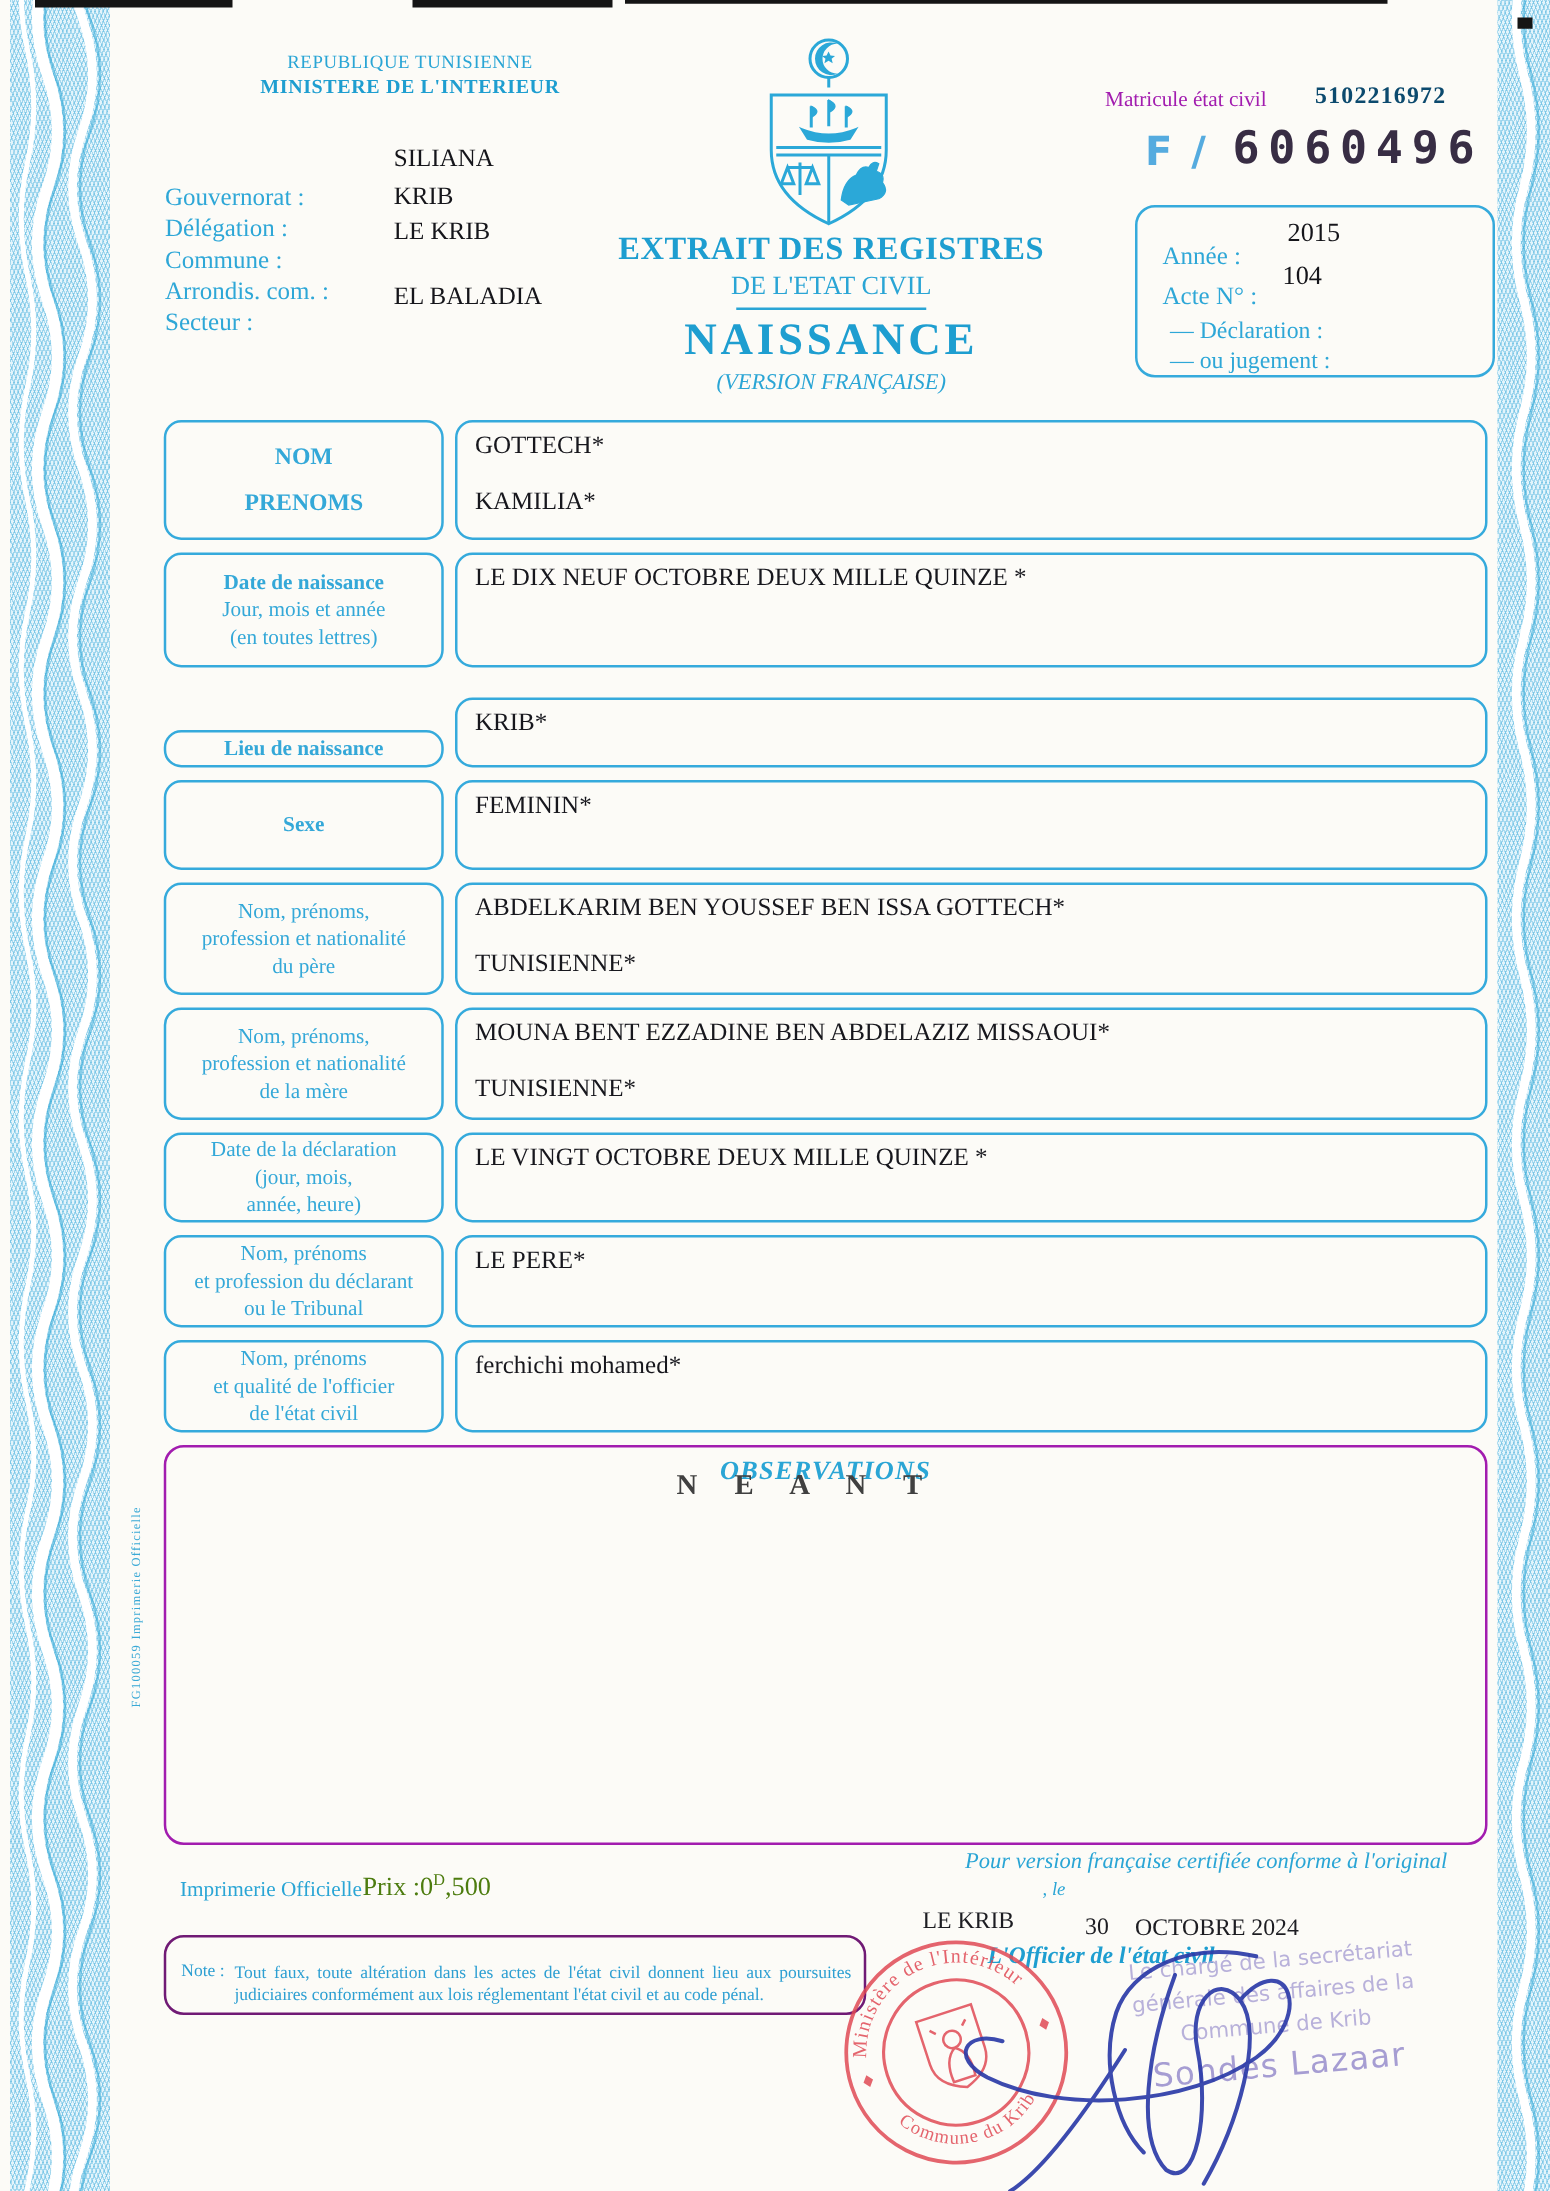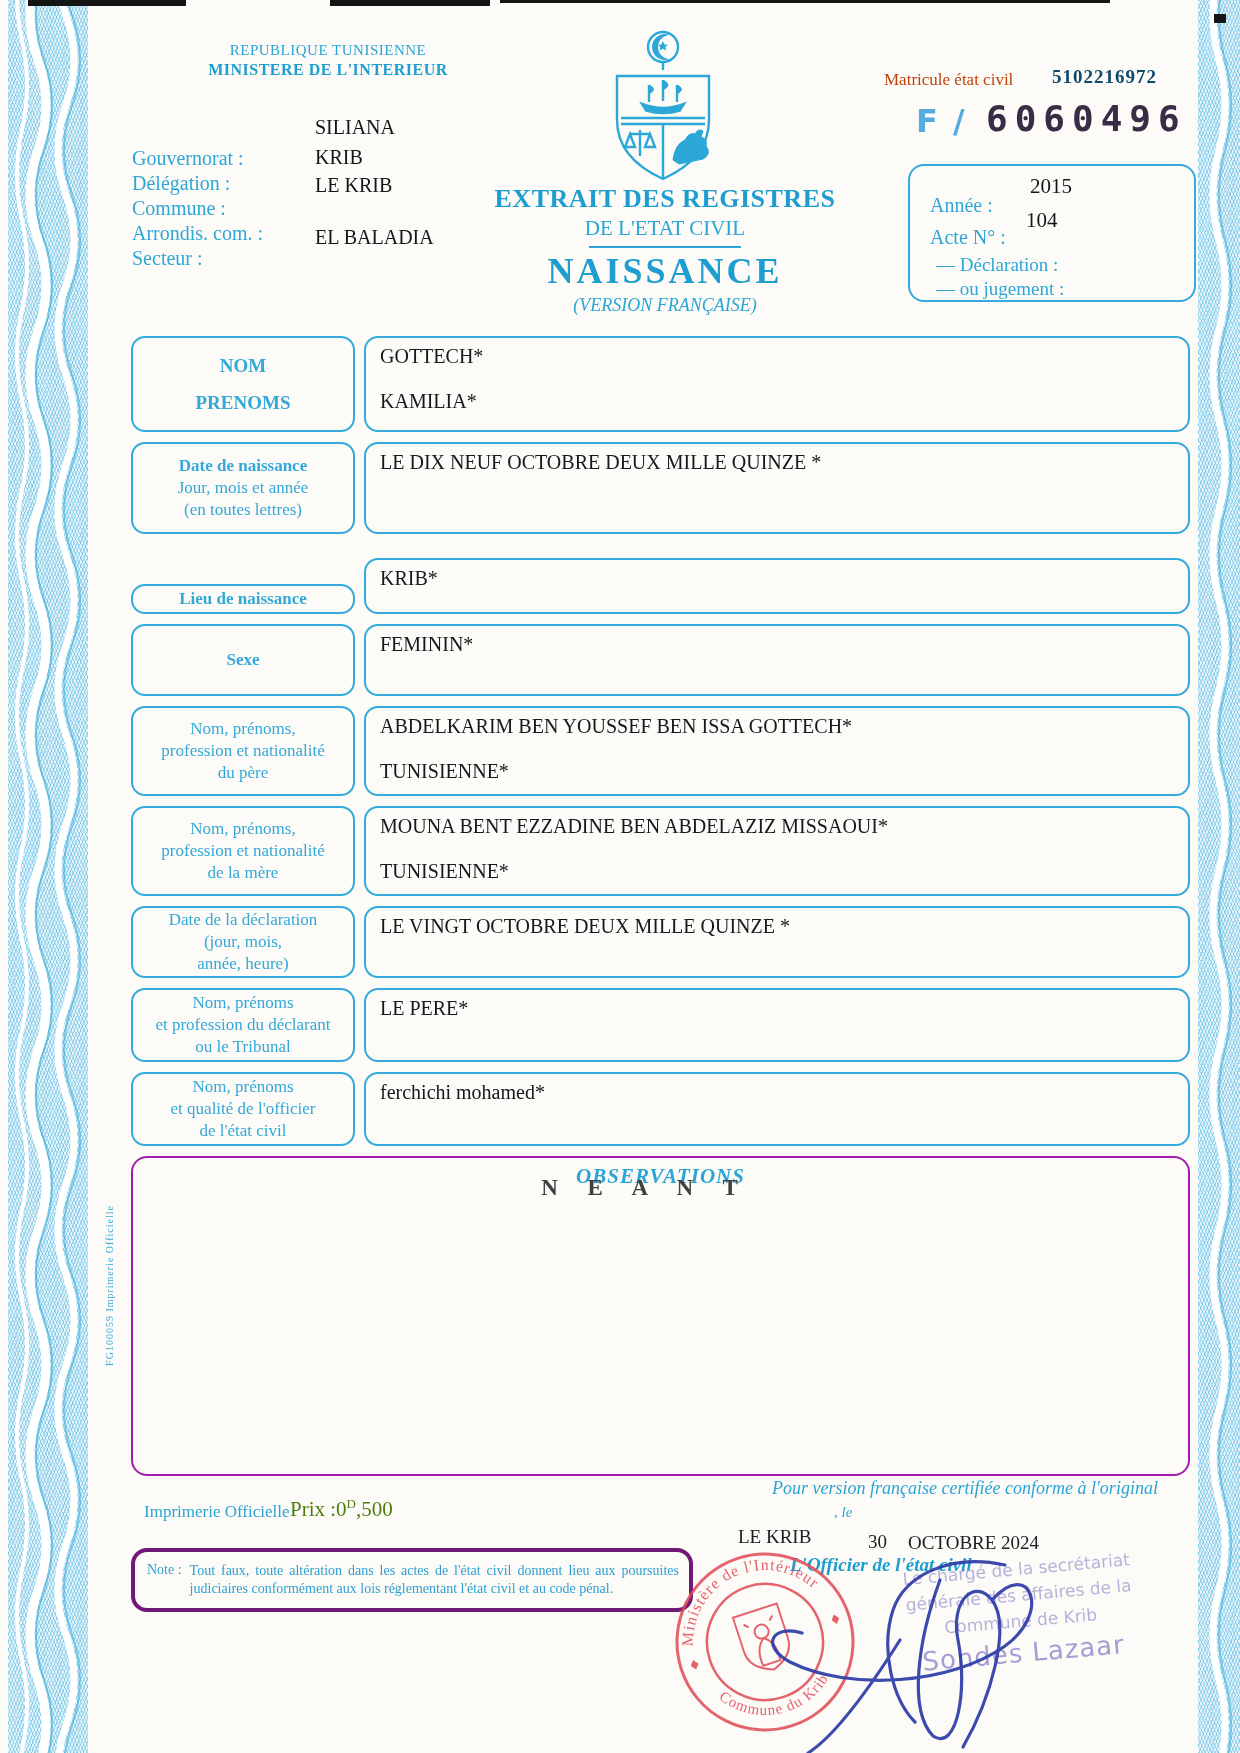--- a/index.html
+++ b/index.html
@@ -21,21 +21,21 @@
   .admin-label{font-size:20px;line-height:25px;color:#2ea7d7;}
   .admin-value{position:absolute;font-size:20px;color:#15151a;}
   
   #title-block{position:absolute;left:420px;top:184px;width:490px;text-align:center;}
   .t1{font-size:26px;font-weight:bold;color:#1e9ed0;letter-spacing:.5px;}
   .t2{font-size:21px;color:#2aa5d5;margin-top:2px;}
   .t-rule{width:152px;height:2px;background:#2aa5d5;margin:5px auto 2px auto;}
   .t3{font-size:36px;font-weight:bold;color:#1e9ed0;letter-spacing:3px;margin-top:2px;}
   .t4{font-size:18px;font-style:italic;color:#2aa5d5;margin-top:3px;}
   
-  #matricule-label{left:884px;top:70px;font-size:17px;color:#c2410c;}
+  #matricule-label{left:884px;top:70px;font-size:17px;color:#a21caf;}
   #matricule-value{left:1052px;top:66px;font-size:19px;font-weight:bold;color:#0c4a6e;letter-spacing:1px;}
   #f-prefix{left:916px;top:102px;font-size:32px;font-weight:bold;color:#55abdf;
             font-family:"DejaVu Sans",sans-serif;letter-spacing:2px;}
   #f-number{left:986px;top:98px;font-size:36px;font-weight:bold;color:#382d44;
             font-family:"DejaVu Sans Mono",monospace;letter-spacing:7px;}
   
   #acte-box{left:908px;top:164px;width:284px;height:134px;border:2px solid #35aadc;border-radius:16px;}
   #acte-box span{position:absolute;}
   
   #rows{position:absolute;left:131px;top:336px;width:1059px;display:flex;flex-direction:column;gap:10px;}
@@ -53,22 +53,22 @@
   #obs-title{position:absolute;left:0;right:0;top:6px;text-align:center;font-size:21px;
              font-weight:bold;font-style:italic;color:#2aa5d5;letter-spacing:1px;}
   #obs-value{position:absolute;left:-30px;right:0;top:17px;text-align:center;font-size:23px;
              font-weight:bold;color:#404040;letter-spacing:12px;}
   
   #side-text{left:104px;top:1205px;writing-mode:vertical-rl;transform:rotate(180deg);
              font-size:10px;color:#3aa9d6;letter-spacing:1px;font-family:"Liberation Serif",serif;}
   
   #imprimerie{left:144px;top:1502px;font-size:17px;color:#2aa5d5;}
   #prix{left:290px;top:1496px;font-size:21px;color:#4d7c0f;}
-  #note-box{left:131px;top:1548px;width:562px;height:64px;border:4px solid #701a75;border-radius:16px;
-            display:grid;grid-template-columns:auto 1fr;gap:0 8px;padding:10px 10px 0 12px;box-sizing:border-box;}
+  #note-box{left:131px;top:1548px;width:562px;height:64px;border:2px solid #701a75;border-radius:16px;
+            display:grid;grid-template-columns:auto 1fr;gap:0 8px;padding:20px 10px 0 12px;box-sizing:border-box;}
   #note-box .nl{font-size:14px;color:#2d9fd2;}
   #note-box .nt{font-size:14px;line-height:18px;color:#2d9fd2;text-align:justify;}
   #certified{left:730px;top:1478px;width:470px;text-align:center;font-size:18px;font-style:italic;color:#2aa5d5;}
   #le{left:834px;top:1504px;font-size:15px;font-style:italic;color:#2aa5d5;}
   #place{left:738px;top:1526px;font-size:19px;color:#1d1d22;}
   #day{left:868px;top:1531px;font-size:19px;color:#1d1d22;}
   #monthyear{left:908px;top:1532px;font-size:19px;color:#1d1d22;}
   #officer{left:790px;top:1554px;font-size:19px;font-weight:bold;font-style:italic;color:#1e9ed0;}
   
   #violet-stamp{left:842px;top:1556px;width:356px;text-align:center;transform:rotate(-5deg);

